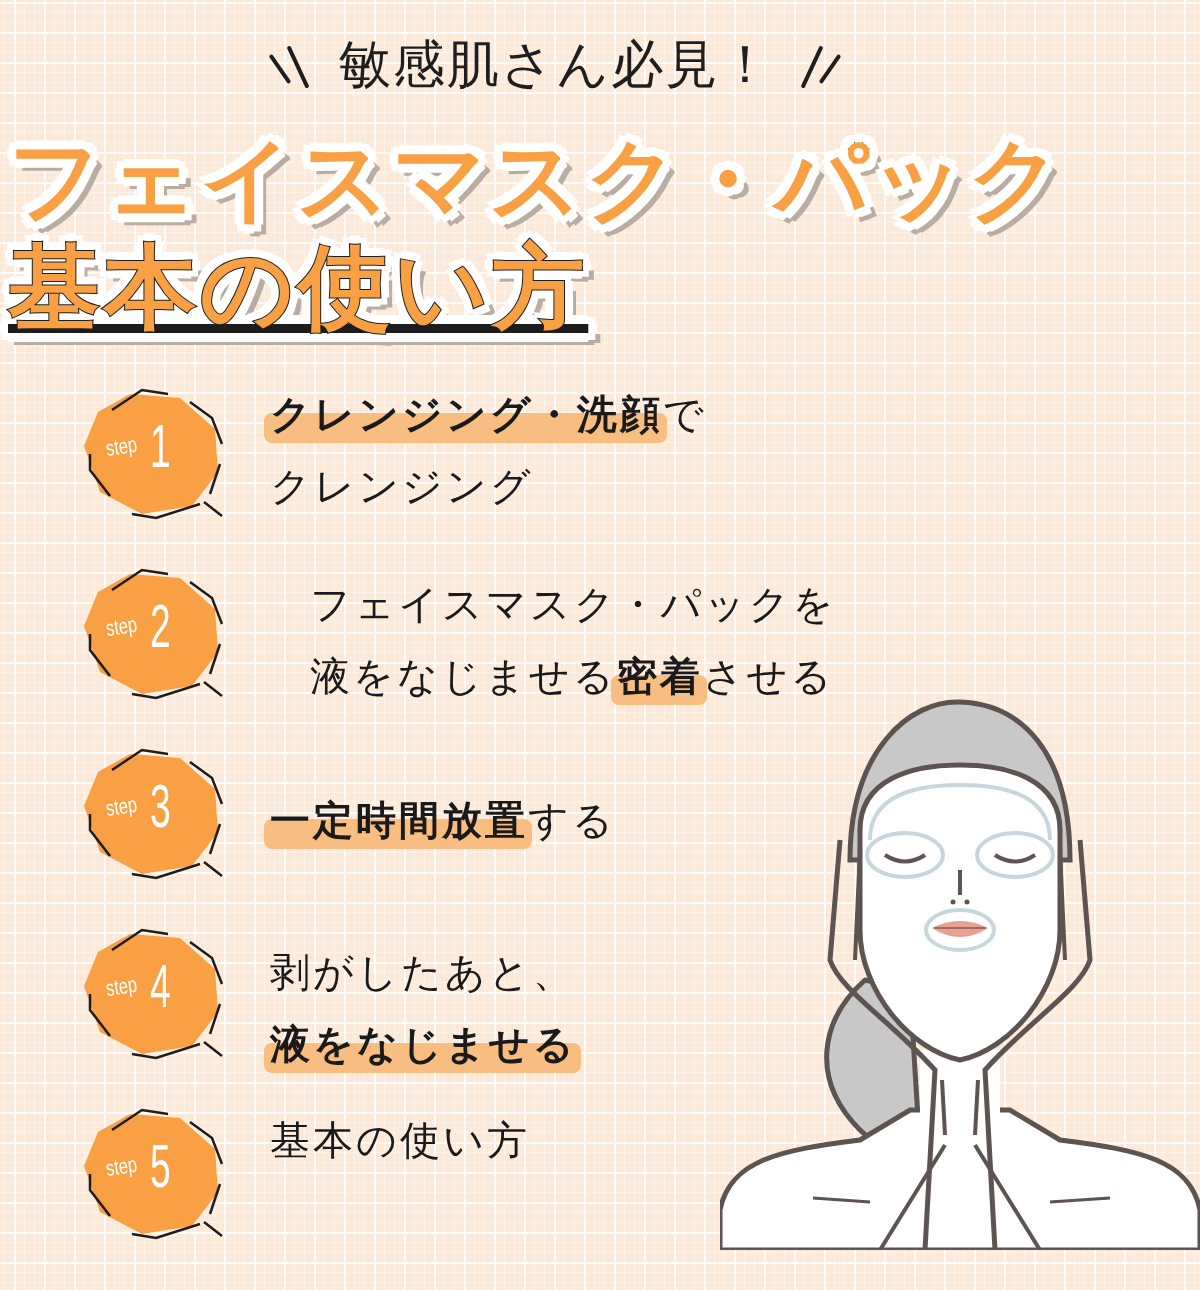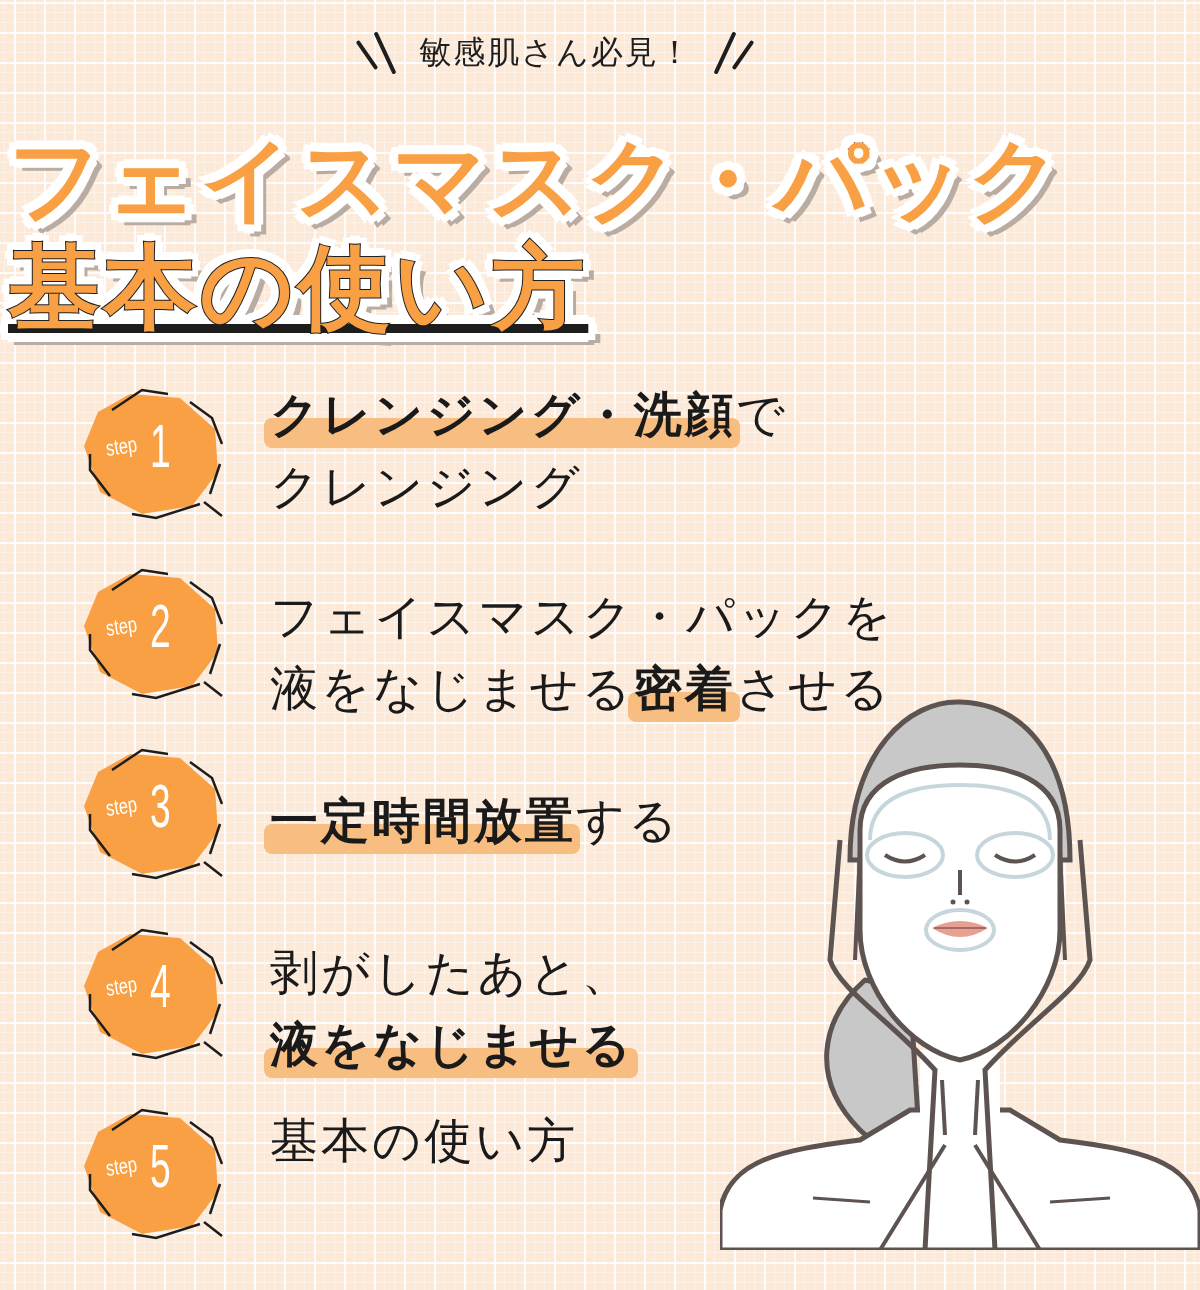--- a/index.html
+++ b/index.html
@@ -14,21 +14,21 @@
     background-size: 30px 30px, 30px 30px, 10px 10px, 10px 10px;
     background-position: 14px 0, 0 2px, 4px 0, 0 2px;
     font-family: "DejaVu Sans", sans-serif;
     color: #1a1a1a;
   }
   .abs { position: absolute; }
 
   
   .kicker {
     left: 0; top: 30px; width: 1112px; text-align: center;
-    font-size: 32px; font-weight: 400; letter-spacing: 2px; color: #1e1e1e;
+    font-size: 52px; font-weight: 400; letter-spacing: 2px; color: #1e1e1e;
   }
   .kicker .slash { display: inline-block; width: 10px; height: 48px; position: relative; vertical-align: middle; margin: 0 6px; }
   .kicker .slash i { position: absolute; top: 0; width: 4px; height: 46px; background: #1e1e1e; border-radius: 2px; }
 
   .title {
     left: 8px; width: 1200px; text-align: left;
     font-weight: 900; font-family: "DejaVu Sans", sans-serif;
     color: #f8a043;
     -webkit-text-stroke: 2px #1d1d1d;
     paint-order: stroke fill;
@@ -47,21 +47,21 @@
   .badge .lbl {
     position: absolute; left: 36px; top: 52px; font-size: 22px; color: #fff;
     font-family: "Liberation Sans Narrow", "Liberation Sans", sans-serif;
     transform: rotate(-8deg) scaleX(0.75); transform-origin: left center;
   }
   .badge .num {
     position: absolute; left: 80px; top: 26px; font-size: 62px; color: #fff;
     font-family: "Liberation Sans", sans-serif; font-weight: 400;
     transform: scaleX(0.6); transform-origin: left center;
   }
-  .txt { position: absolute; left: 200px; font-size: 48px; line-height: 72px; letter-spacing: 3px; white-space: nowrap; }
+  .txt { position: absolute; left: 200px; font-size: 40px; line-height: 72px; letter-spacing: 3px; white-space: nowrap; }
   .txt .line { display: block; }
   .hl { position: relative; font-weight: 700; z-index: 1; }
   .hl::before {
     content: ""; position: absolute; left: -6px; right: -4px; bottom: -6px; height: 30px;
     background: #f8bd80; border-radius: 8px; z-index: -1;
   }
 
   
   .illus { left: 720px; top: 690px; width: 480px; height: 560px; }
 </style>
@@ -110,21 +110,21 @@
       <polyline points="42,26 72,6 98,10" fill="none" stroke="#1d1d1d" stroke-width="2.5"></polyline>
       <polyline points="120,18 142,34 152,60" fill="none" stroke="#1d1d1d" stroke-width="2.5"></polyline>
       <polyline points="150,80 140,110" fill="none" stroke="#1d1d1d" stroke-width="2.5"></polyline>
       <polyline points="130,120 86,134 62,130" fill="none" stroke="#1d1d1d" stroke-width="2.5"></polyline>
       <polyline points="40,112 20,86 20,70" fill="none" stroke="#1d1d1d" stroke-width="2.5"></polyline>
       <line x1="134" y1="118" x2="152" y2="132" stroke="#1d1d1d" stroke-width="2.5"></line>
     </svg>
     <span class="lbl">step</span>
     <span class="num">2</span>
   </div>
-  <div class="txt" style="top:16px;">
+  <div class="txt" style="top:4px;margin-left:40px;">
     <span class="line">フェイスマスク・パックを</span>
     <span class="line"><span>液をなじませる</span><span class="hl">密着</span><span>させる</span></span>
   </div>
 </div>
 
 <div class="abs step" style="top:744px;">
   <div class="badge">
     <svg width="160" height="140" viewBox="0 0 160 140">
       <polygon points="60,10 110,14 145,45 148,88 122,122 72,130 30,108 14,62 28,28" fill="#f8a043"></polygon>
       <polyline points="42,26 72,6 98,10" fill="none" stroke="#1d1d1d" stroke-width="2.5"></polyline>

